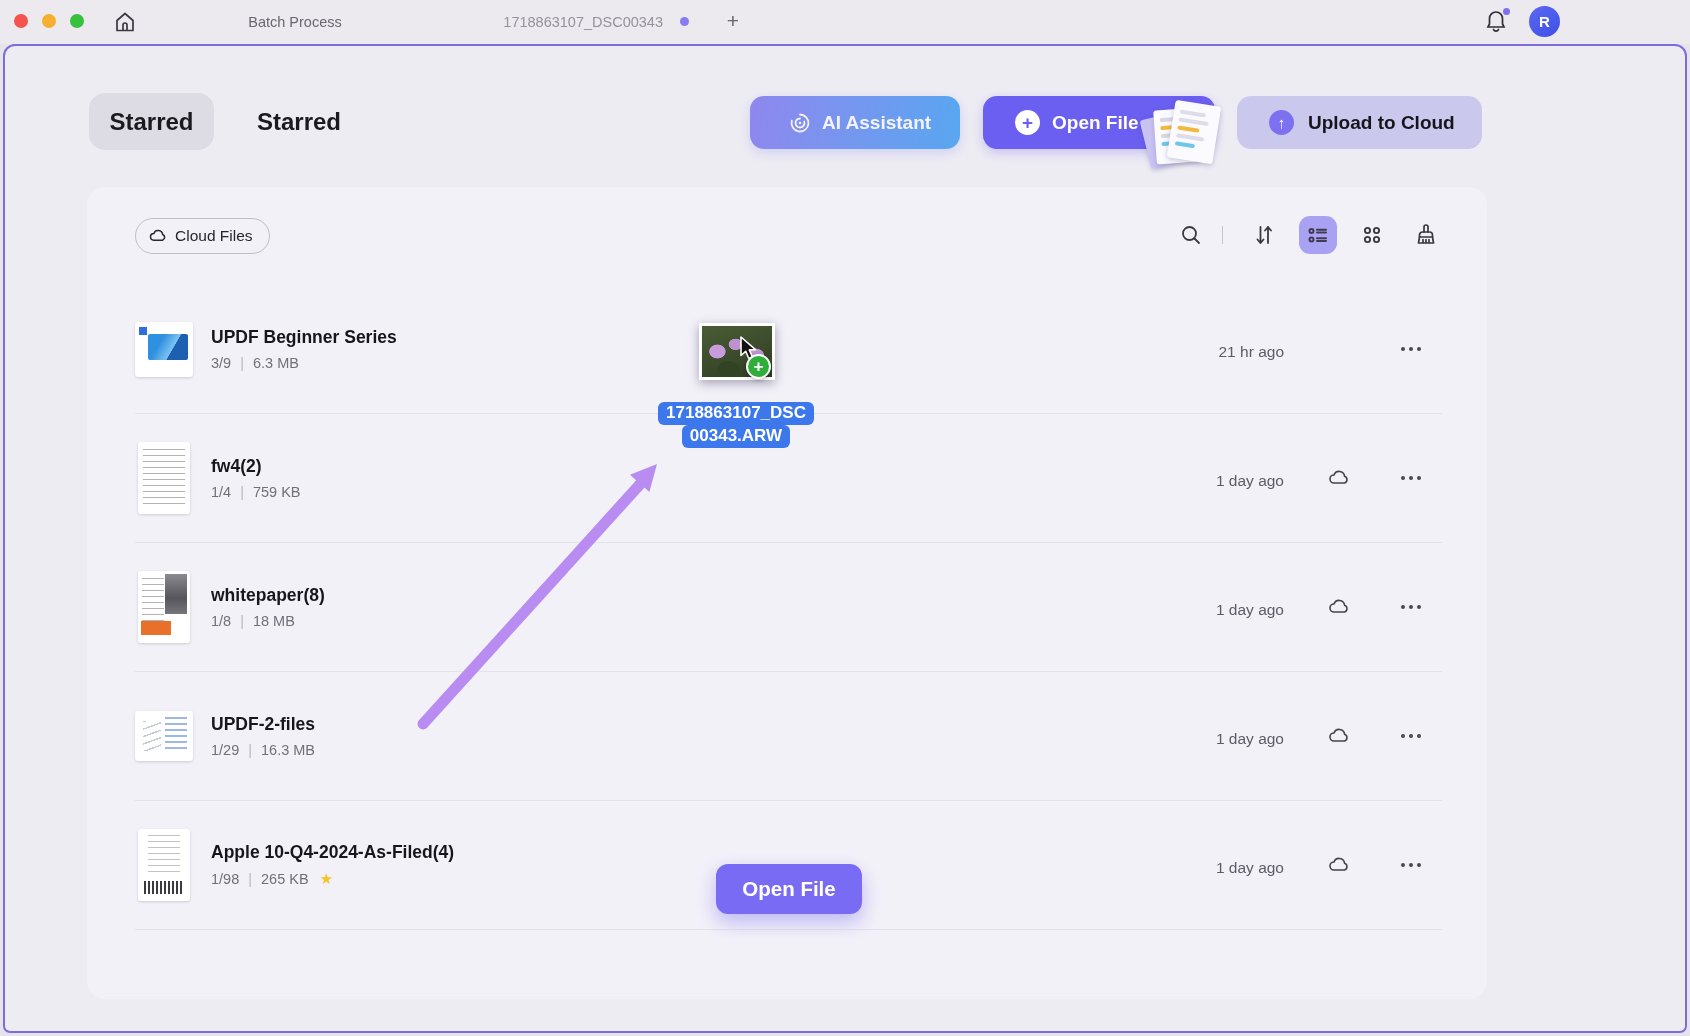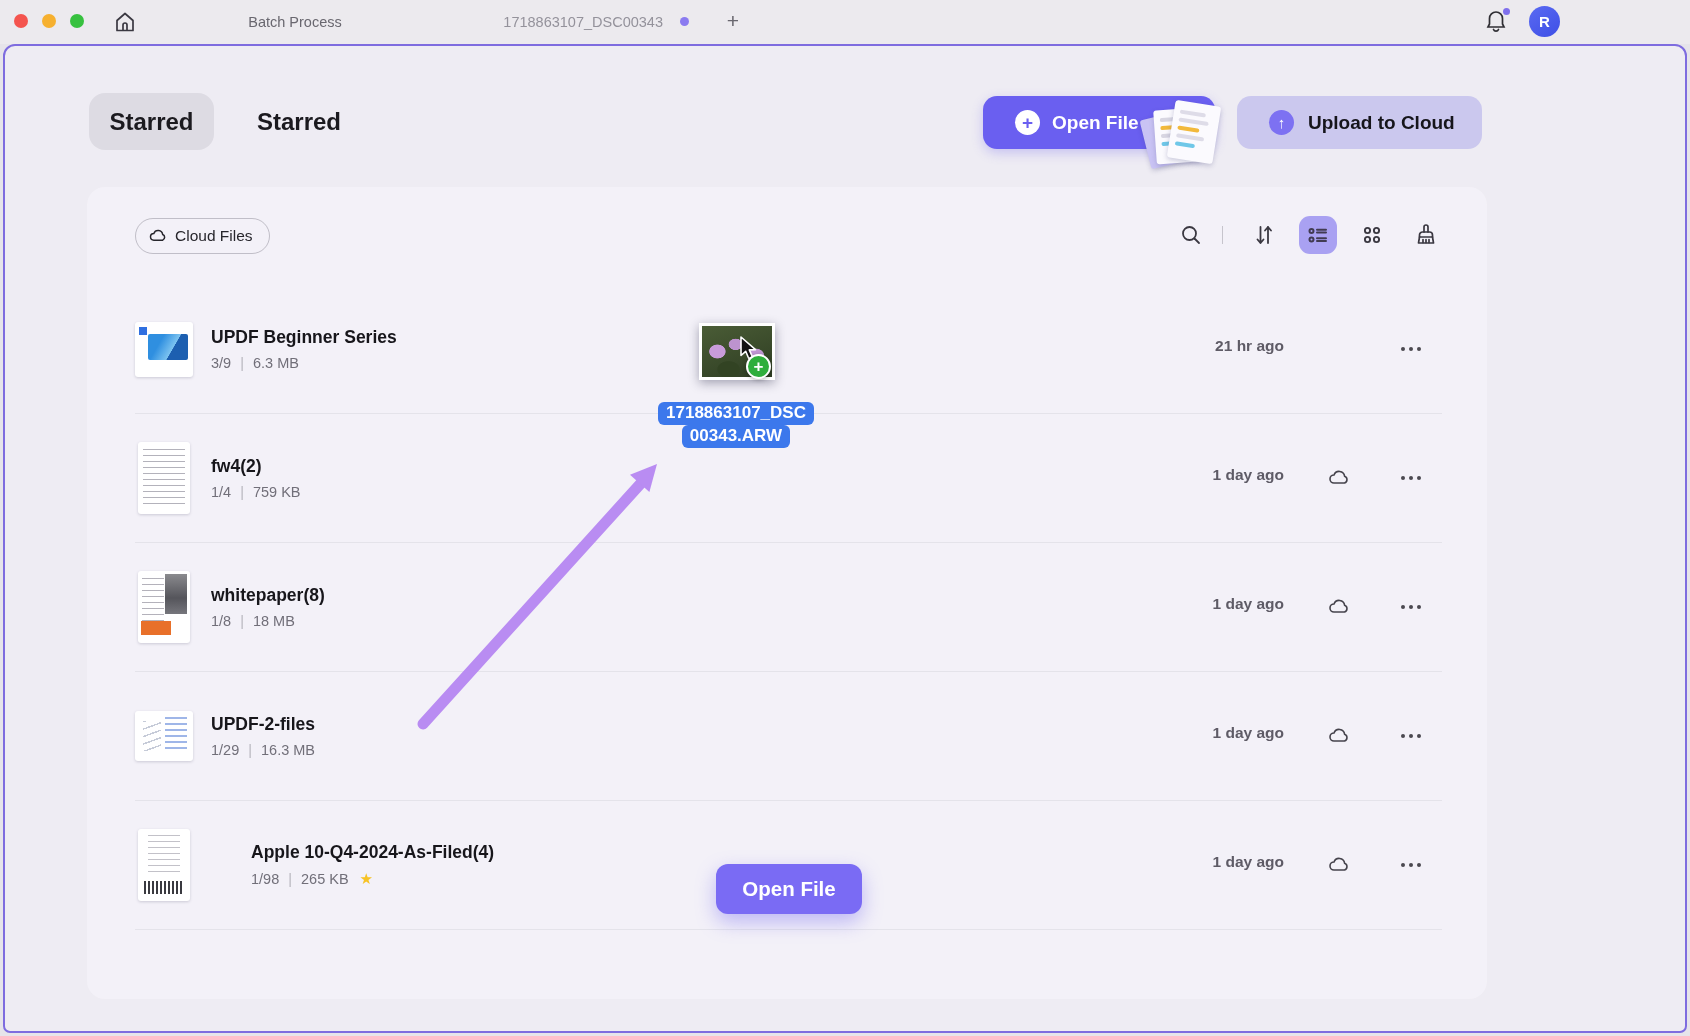--- a/index.html
+++ b/index.html
@@ -67,28 +67,28 @@
   .tool-icons { position:absolute; right:42px; top:29px; display:flex; align-items:center; }
   .ticon { width:38px; height:38px; display:flex; align-items:center; justify-content:center; }
   .tdivider { width:1px; height:18px; background:#C6C4CC; margin:0 12px; }
   .ticon.listview { background:#A9A1F2; border-radius:11px; margin:0 16px; }
   .ticon.sort { margin-left:10px; }
   .ticon.grid { margin-right:16px; }
 
   
   .rows { position:absolute; left:48px; top:98px; width:1307px; }
   .frow { height:129px; display:flex; align-items:center; border-bottom:1px solid rgba(40,38,60,.07); }
-  .frow:last-child { border-bottom:1px solid rgba(40,38,60,.07);gap:40px; }
+  .frow:last-child { border-bottom:1px solid rgba(40,38,60,.07); }
   .thumb { width:58px; margin-right:18px; display:flex; justify-content:center; }
   .finfo { display:flex; flex-direction:column; gap:7px; }
   .fname { font-size:17.5px; font-weight:700; color:#17161B; }
   .fmeta { display:flex; align-items:center; gap:9px; font-size:14.5px; color:#716F79; }
   .fmeta .div { color:#B8B6BF; }
   .star { color:#F7C325; font-size:15px; margin-left:2px; }
-  .rright { margin-left:auto; display:flex; align-items:flex-start;font-weight:bold; }
+  .rright { margin-left:auto; display:flex; align-items:flex-end; }
   .ftime { width:110px; text-align:right; font-size:15.5px; color:#5E5B66; }
   .cloudcell { width:26px; margin-left:42px; display:flex; justify-content:center; }
   .morebtn { width:30px; margin-left:44px; margin-right:16px; display:flex; justify-content:center; }
 
   
   .th { background:#fff; box-shadow:0 1px 3px rgba(50,50,80,.2); border-radius:3px; position:relative; overflow:hidden; }
   .th-series { width:58px; height:55px; }
   .th-series .shot { position:absolute; left:13px; top:12px; width:40px; height:26px; border-radius:2px;
                      background:linear-gradient(120deg,#2F8FE0 30%,#7CC3F0 60%,#1D5FB0 61%); }
   .th-series .logo { position:absolute; left:4px; top:5px; width:8px; height:8px; background:#2F6FE0; }
@@ -180,20 +180,30 @@
 
 <div class="window">
 
   <div class="seg-tab recent">
     <span>Starred</span>
   </div>
   <div class="seg-tab starred">
     <span>Starred</span>
   </div>
 
+  <div class="hbtn ai-btn">
+    <span>
+      <svg width="24" height="24" viewBox="0 0 24 24" fill="none" stroke="#F4F3FB" stroke-width="1.8" stroke-linecap="round">
+        <path d="M12 3.5 a8.5 8.5 0 1 1 -8.2 6.2"></path>
+        <path d="M12 7.5 a4.5 4.5 0 1 0 4.3 3.2"></path>
+        <circle cx="12" cy="12" r="1.3" fill="#F4F3FB" stroke="none"></circle>
+      </svg>
+    </span>
+    <span class="lbl">AI Assistant</span>
+  </div>
 
   <div class="hbtn openfile-btn">
     <span class="plus-disc">+</span>
     <span class="lbl">Open File</span>
   </div>
   <div class="papers">
     <div class="sheet s3"></div>
     <div class="sheet s2">
       <div class="ln" style="top:8px;width:22px;background:#D8D6E2;"></div>
       <div class="ln" style="top:16px;width:26px;background:#F2B93C;"></div>

